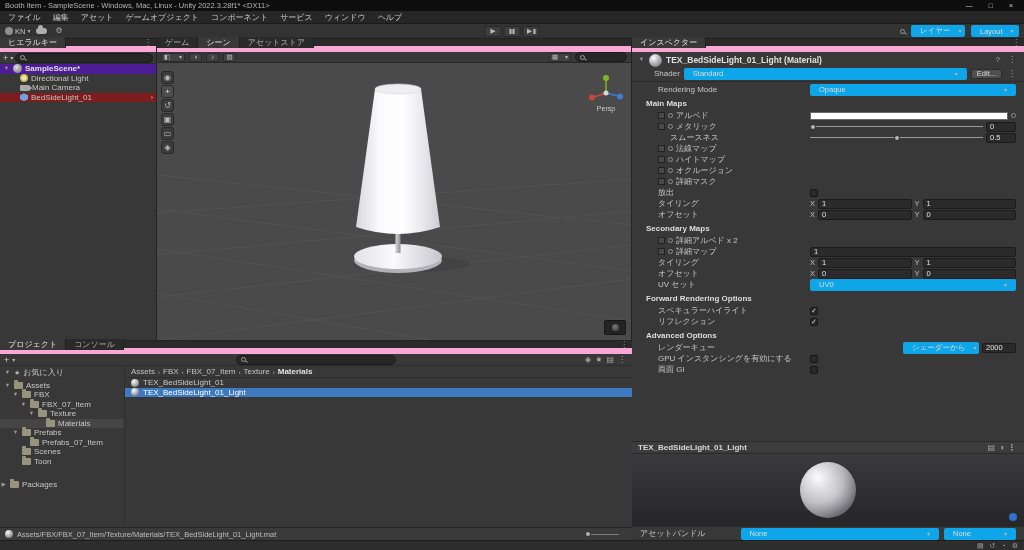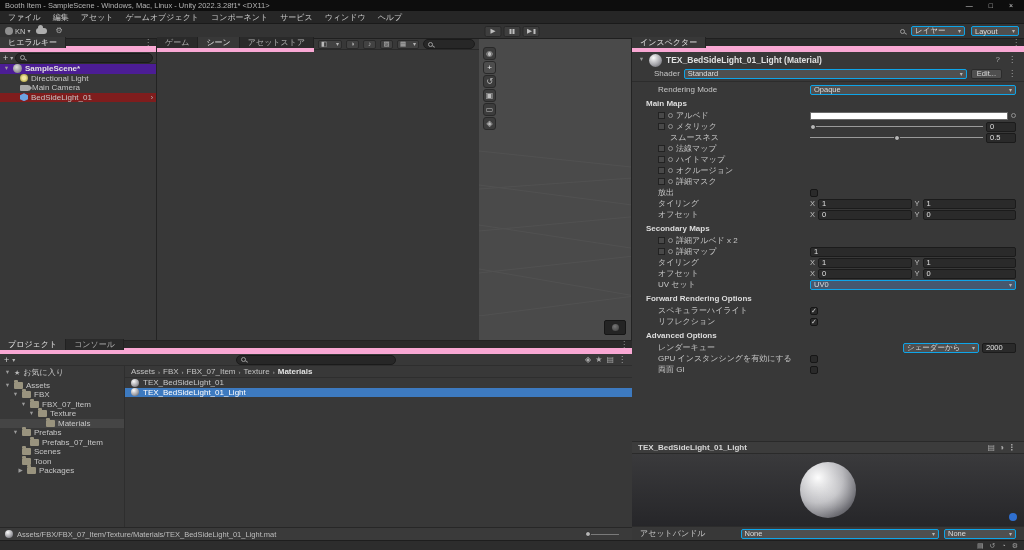--- a/index.html
+++ b/index.html
@@ -23,21 +23,21 @@
 .pbar{width:2px;height:5px;background:#bdbdbd;display:inline-block}
 .avatar{width:8px;height:8px;border-radius:50%;background:#8f8f8f}
 .cloud{width:11px;height:6px;background:#aeaeae;border-radius:3px;position:relative}
 .cloud::before{content:"";position:absolute;left:2px;top:-3px;width:5px;height:5px;background:#aeaeae;border-radius:50%}
 
 .tabbar{height:13px;background:#2a2a2a;display:flex;align-items:center;border-bottom:6px solid #f9a8d4}
 .tab{display:flex;align-items:center;gap:3px;padding:0 8px;font-size:8px;color:#b0b0b0;background:#2a2a2a;border-right:1px solid #212121}
 .tab.active{background:#383838;color:#e3e3e3}
 .tb-more{margin-left:auto;align-self:center;padding:0 4px;color:#9a9a9a;font-size:8px}
 .caret{font-size:6px;color:#b5b5b5;line-height:1}
-.dd{background:#4f4f4f;border:1px solid #0ea5e9;border-radius:2px;height:10px;display:flex;align-items:center;
+.dd{background:#4f4f4f;border:6px solid #0ea5e9;border-radius:2px;height:10px;display:flex;align-items:center;
     justify-content:space-between;gap:8px;padding:0 3px;font-size:7.5px;color:#dcdcdc;min-width:0;white-space:nowrap}
 .btn{background:#4f4f4f;border:1px solid #2b2b2b;border-radius:2px;height:10px;display:flex;align-items:center;
      padding:0 5px;font-size:7.5px;color:#dcdcdc}
 .field{background:#2a2a2a;border:1px solid #1b1b1b;border-radius:2px;height:10px;display:flex;align-items:center;
        padding:0 3px;font-size:7.5px;color:#e0e0e0}
 .chk{width:8px;height:8px;background:#2a2a2a;border:1px solid #161616;border-radius:2px;display:flex;
      align-items:center;justify-content:center;font-size:7px;color:#cfcfcf;line-height:1;flex:none}
 .slider{flex:1;position:relative;height:10px}
 .slider .track{position:absolute;left:0;right:0;top:4.5px;height:1px;background:#9a9a9a}
 .slider .knob{position:absolute;top:2px;width:6px;height:6px;border-radius:50%;background:#b8b8b8;border:1px solid #2a2a2a}
@@ -58,21 +58,21 @@
 .scene-row{background:#4c1d95;font-weight:bold;color:#e0e0e0}
 .hsel{background:#7f1d1d}
 .unity-icon{width:9px;height:9px;border-radius:50%;flex:none;background:radial-gradient(circle at 40% 35%,#dedede,#8b8b8b 70%)}
 .light-icon{width:8px;height:8px;border-radius:50%;flex:none;background:radial-gradient(circle,#efe49c 30%,#b3a64b 75%)}
 .cam-icon{width:9px;height:6px;background:#a9a9a9;border-radius:1px;position:relative;flex:none}
 .cam-icon::after{content:"";position:absolute;right:-3px;top:0;border-left:3px solid #a9a9a9;
                  border-top:3px solid transparent;border-bottom:3px solid transparent}
 .prefab-icon{width:8px;height:8px;flex:none;background:#6da3e2;
              clip-path:polygon(50% 0,100% 25%,100% 75%,50% 100%,0 75%,0 25%)}
 
-#scene{left:157px;top:39px;width:475px;height:301px;background:#383838;border-right:1px solid #232323;display:flex;}
+#scene{left:157px;top:39px;width:475px;height:301px;background:#383838;border-right:1px solid #232323;display:flex;flex-direction:column}
 #scene-tools{height:11px;background:#383838;border-bottom:1px solid #292929;display:flex;align-items:center;gap:4px;padding:0 4px}
 .sicon{width:13px;height:9px;background:#424242;border:1px solid #2a2a2a;border-radius:2px;display:flex;
        align-items:center;justify-content:center;color:#b9b9b9;font-size:6.5px;line-height:1}
 #canvas{position:relative;flex:1;background:#4a4a4a;overflow:hidden}
 #xformbar{position:absolute;left:4px;top:8px;display:flex;flex-direction:column;gap:1px}
 .tool{width:13px;height:13px;background:#3c3c3c;border:1px solid #292929;border-radius:3px;display:flex;
       align-items:center;justify-content:center;color:#bdbdbd;font-size:8px;line-height:1}
 .tool.active{background:#4d4d4d;color:#eee}
 #campreview{position:absolute;right:5px;bottom:5px;width:22px;height:15px;background:#242424;border:1px solid #161616;border-radius:2px;
             display:flex;align-items:center;justify-content:center}
@@ -633,21 +633,21 @@
       <div class="trow" style="padding-left:12px">
         <span class="fold"></span>
         <span class="folder"></span>
         <span>Scenes</span>
       </div>
       <div class="trow" style="padding-left:12px">
         <span class="fold"></span>
         <span class="folder"></span>
         <span>Toon</span>
       </div>
-      <div class="trow" style="padding-left:17px;margin-top:0">
+      <div class="trow" style="padding-left:0;margin-top:14px">
         <span class="fold">▶</span>
         <span class="folder"></span>
         <span>Packages</span>
       </div>
     </div>
     <div class="pfiles">
       <div class="crumbs">
         <span>Assets</span>
         <span class="caret">›</span>
         <span>FBX</span>

